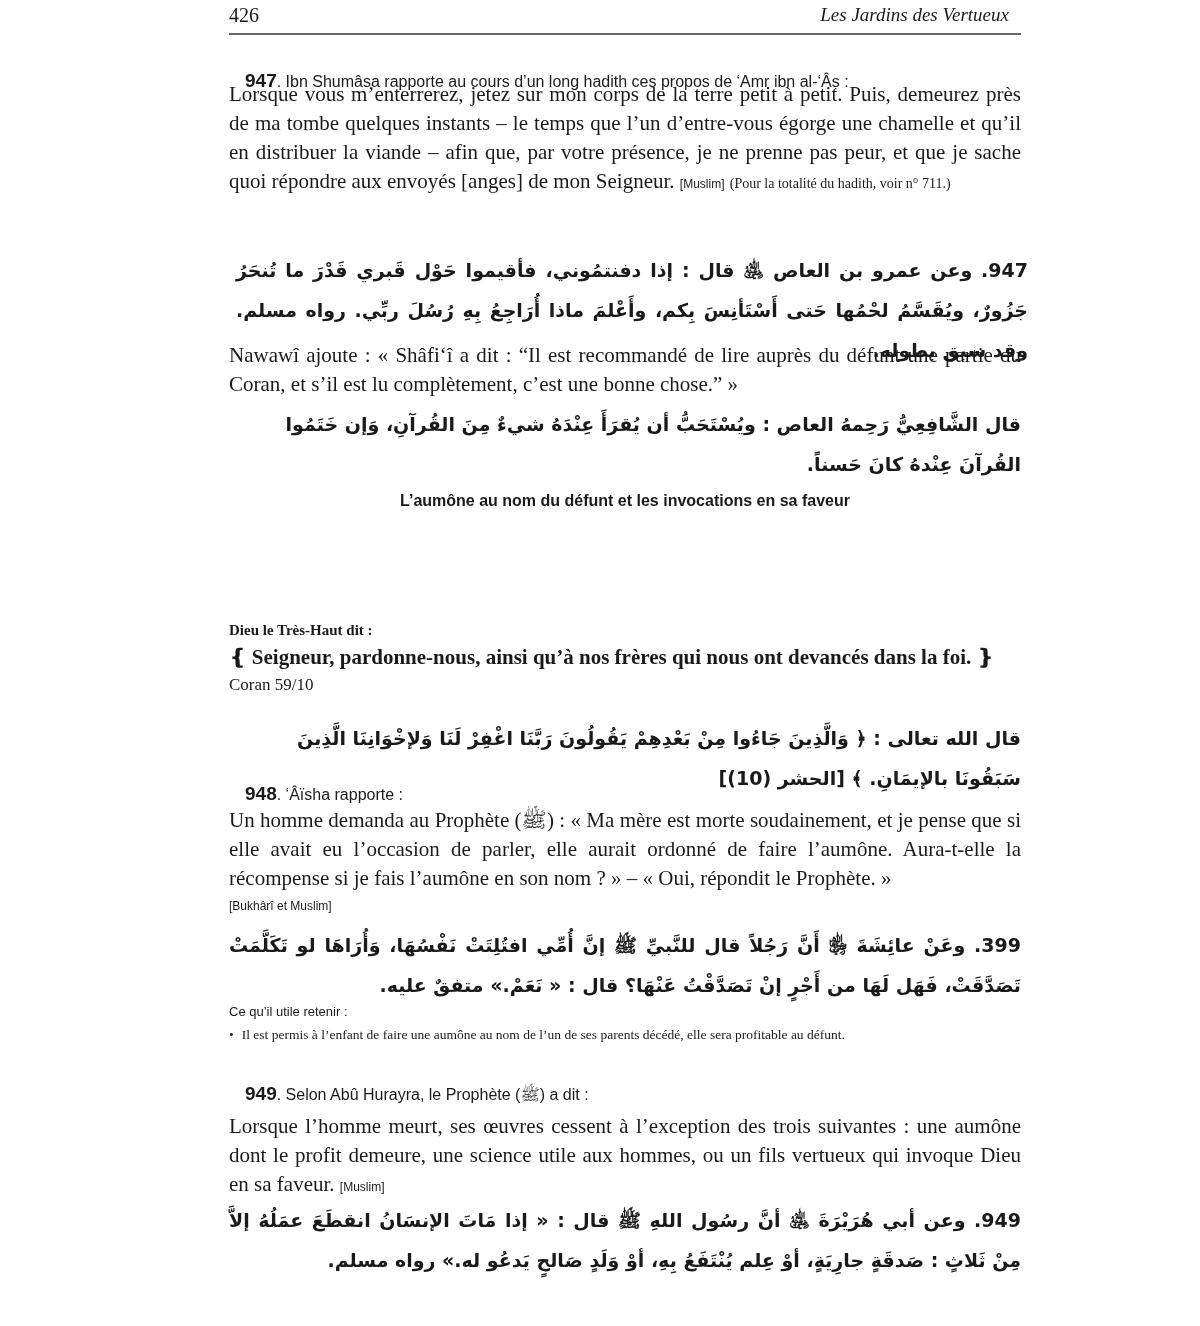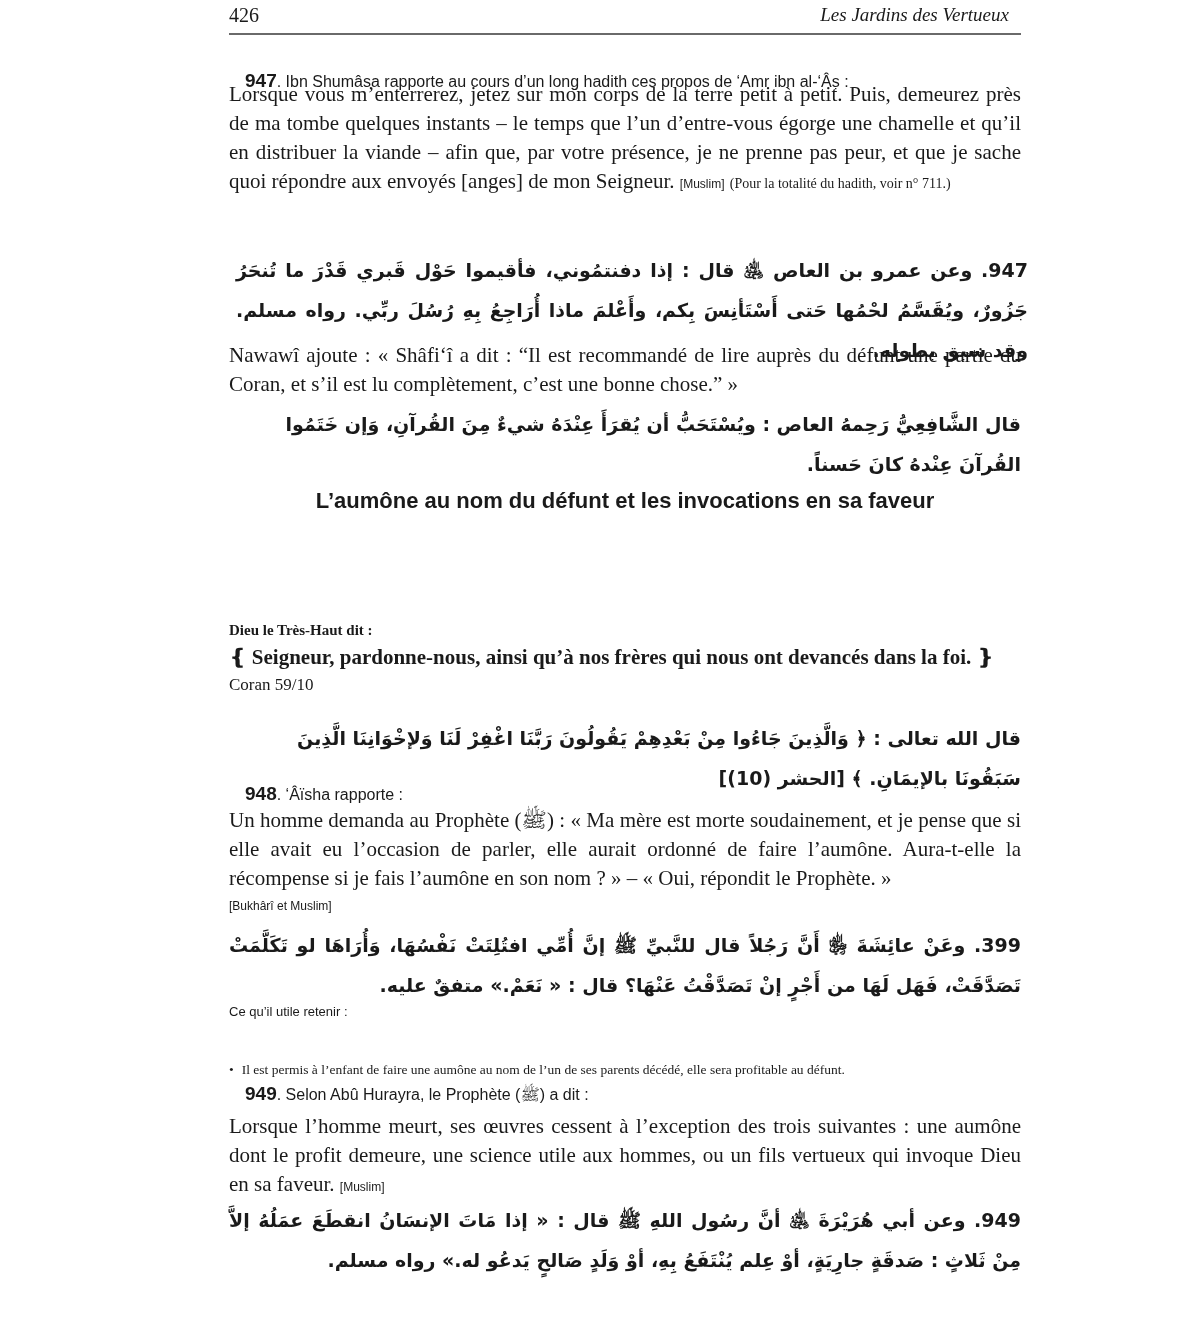--- a/index.html
+++ b/index.html
@@ -17,21 +17,21 @@
     .intro { font-size: 16px; line-height: 22px; margin-left: 16px; }
     .intro b { font-size: 19px; font-weight: 700; }
     .fr { font-size: 21px; line-height: 29px; text-align: justify; }
     .ref { font-family: "Liberation Sans", "DejaVu Sans", sans-serif; font-size: 12px; }
     .ref-serif { font-size: 14px; }
     .ar { direction: rtl; text-align: right; font-family: "DejaVu Sans", sans-serif; font-size: 19px; line-height: 40px; font-weight: 700; }
     .ar-left { text-align: justify; text-align-last: right; }
 
     .chapter { text-align: center; }
     .chapter-num { font-size: 25px; font-weight: 700; line-height: 32px; }
-    .chapter-title { font-size: 22px; font-weight: 700; line-height: 30px; margin-top: 4px; }
+    .chapter-title { font-size: 16px; font-weight: 700; line-height: 30px; margin-top: 4px; }
     .chapter-ar { font-size: 20px; font-weight: 700; line-height: 34px; direction: rtl; font-family: "DejaVu Sans", sans-serif; }
 
     .small-serif { font-size: 15px; line-height: 20px; font-weight: bold; }
     .quran { font-size: 21px; line-height: 30px; font-weight: 700; }
     .retenir-label { font-size: 13px; line-height: 18px; }
     .bullet { font-size: 13.5px; line-height: 20px; }
     .bullet-dot { display: inline-block; margin-right: 8px; }
   </style>
 </head>
 <body>
@@ -66,21 +66,21 @@
   <div class="block serif" style="top:674px; font-size:17px; line-height:22px;">Coran 59/10</div>
   <div class="block ar" style="top:718px;">قال الله تعالى : ﴿ وَالَّذِينَ جَاءُوا مِنْ بَعْدِهِمْ يَقُولُونَ رَبَّنَا اغْفِرْ لَنَا وَلإخْوَانِنَا الَّذِينَ سَبَقُونَا بالإيمَانِ. ﴾ [الحشر (10)]</div>
 
   <div class="block intro sans" style="top:783px;">
     <b>948</b><span>. ‘Âïsha rapporte :</span>
   </div>
   <div class="block fr serif" style="top:806px;">Un homme demanda au Prophète (ﷺ) : « Ma mère est morte soudainement, et je pense que si elle avait eu l’occasion de parler, elle aurait ordonné de faire l’aumône. Aura-t-elle la récompense si je fais l’aumône en son nom ? » – « Oui, répondit le Prophète. »</div>
   <div class="block ref" style="top:897px; line-height:18px;">[Bukhârî et Muslim]</div>
   <div class="block ar ar-left" style="top:925px;">399. وعَنْ عائِشَةَ ﵂ أَنَّ رَجُلاً قال للنَّبيِّ ﷺ إنَّ أُمِّي افتُلِتَتْ نَفْسُهَا، وَأُرَاهَا لو تَكَلَّمَتْ تَصَدَّقَتْ، فَهَل لَهَا من أَجْرٍ إنْ تَصَدَّقْتُ عَنْهَا؟ قال : « نَعَمْ.» متفقٌ عليه.</div>
   <div class="block sans retenir-label" style="top:1003px;">Ce qu’il utile retenir :</div>
-  <div class="block serif bullet" style="top:1060px;">
+  <div class="block serif bullet" style="top:1025px;">
     <span class="bullet-dot">•</span><span>Il est permis à l’enfant de faire une aumône au nom de l’un de ses parents décédé, elle sera profitable au défunt.</span>
   </div>
 
   <div class="block intro sans" style="top:1083px;">
     <b>949</b><span>. Selon Abû Hurayra, le Prophète (ﷺ) a dit :</span>
   </div>
   <div class="block fr serif" style="top:1112px;">
     <span>Lorsque l’homme meurt, ses œuvres cessent à l’exception des trois suivantes : une aumône dont le profit demeure, une science utile aux hommes, ou un fils vertueux qui invoque Dieu en sa faveur.</span>
     <span class="ref">[Muslim]</span>
   </div>

